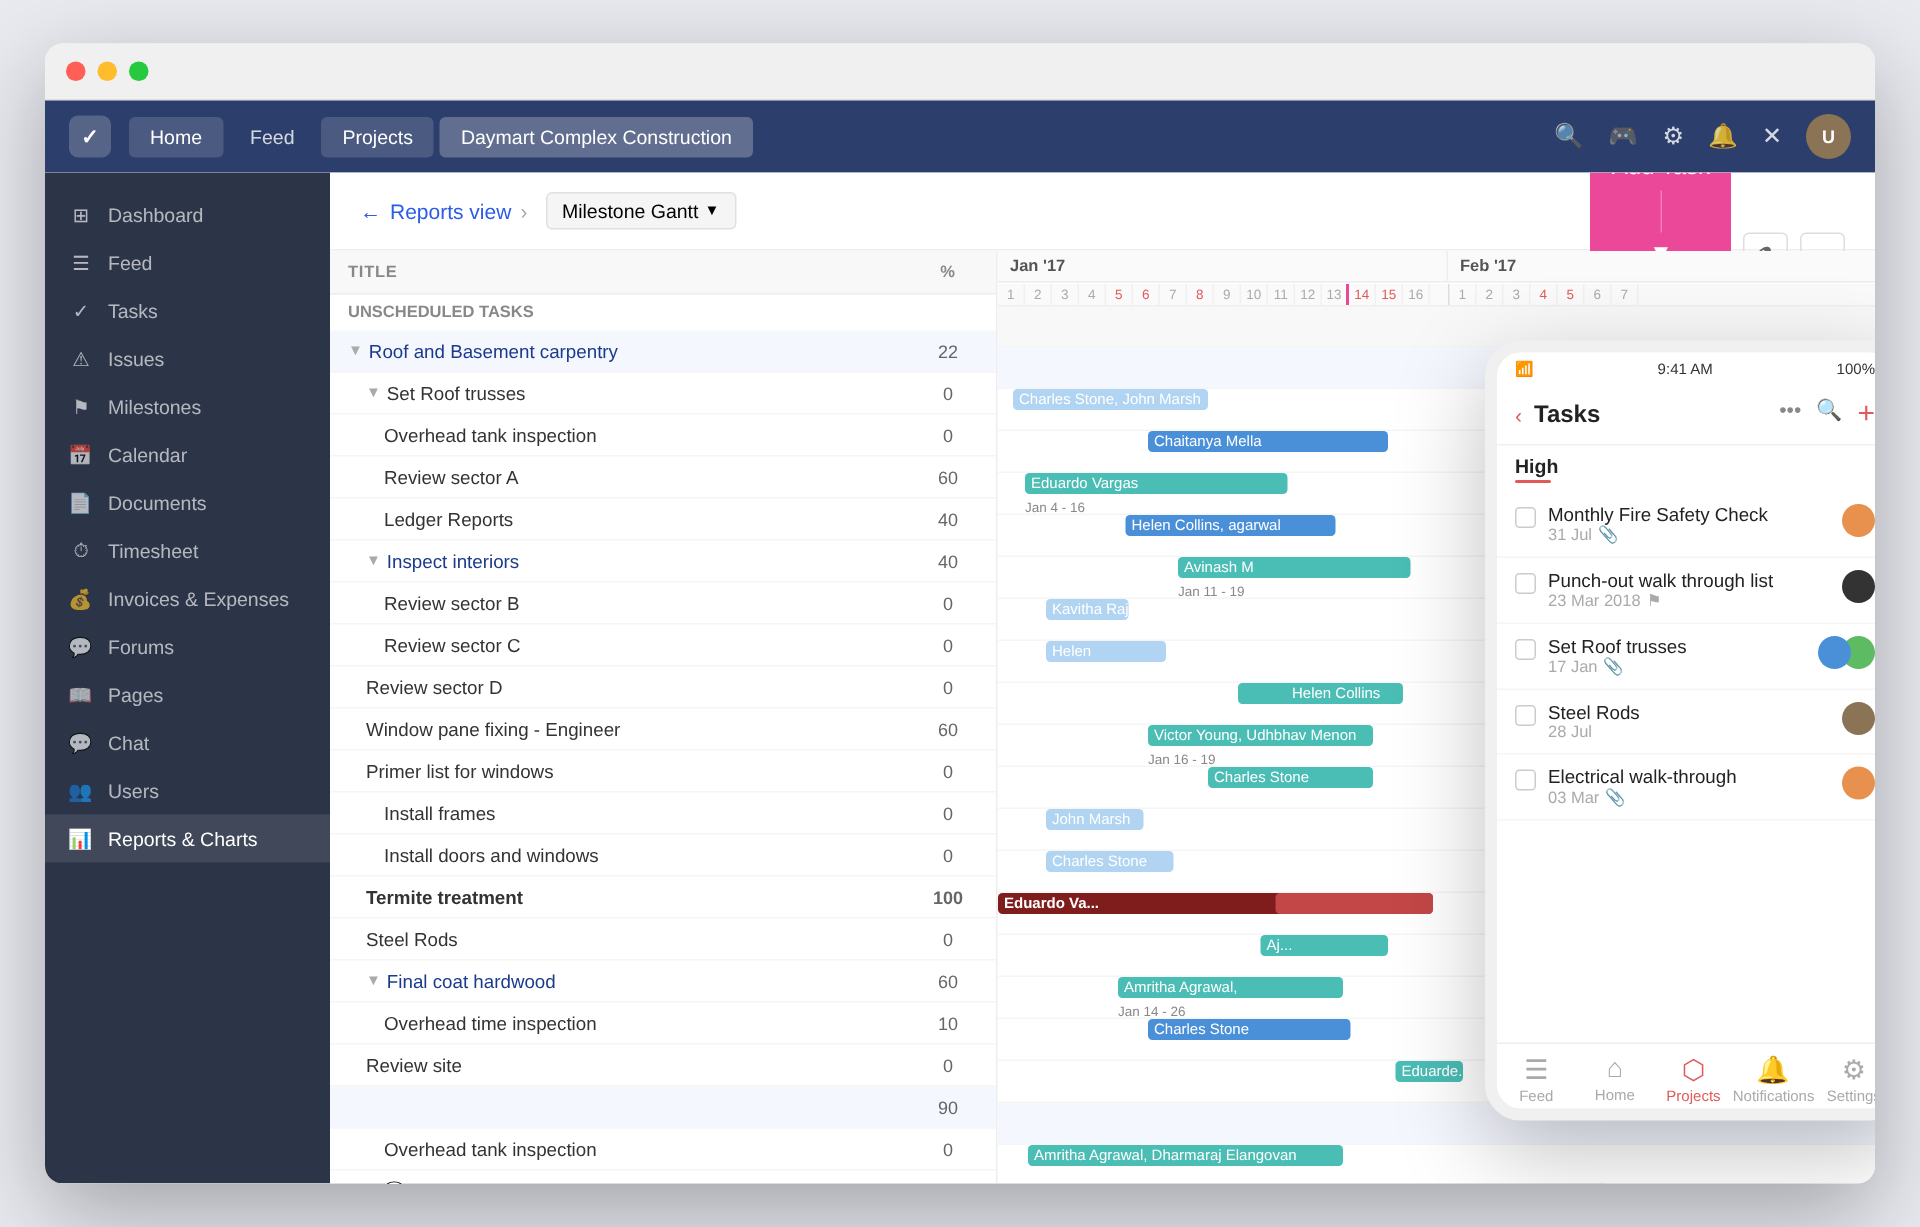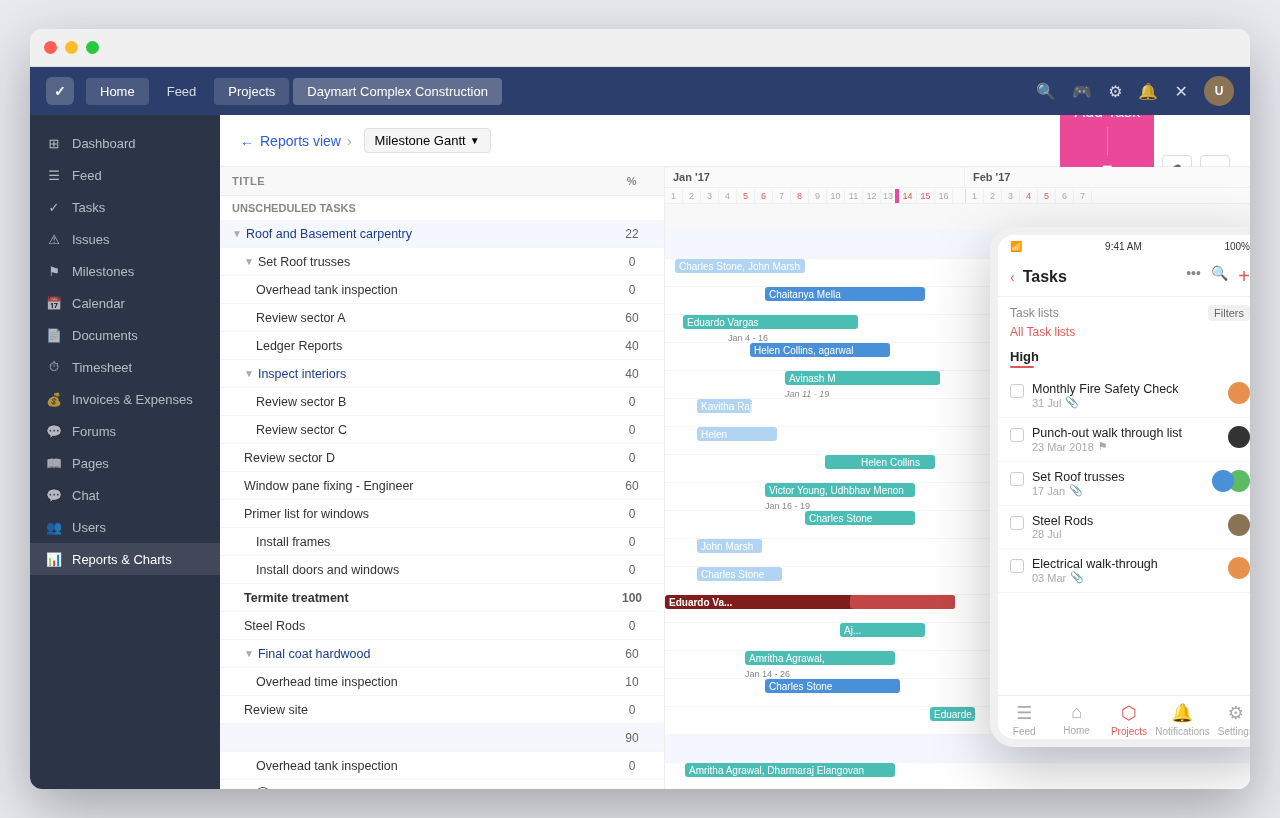--- a/index.html
+++ b/index.html
@@ -689,21 +689,21 @@
               <span style="width:18px; text-align:center; padding:2px 0; border-right:1px solid #f0f0f0;">3</span>
               <span style="width:18px; text-align:center; padding:2px 0; border-right:1px solid #f0f0f0;">4</span>
               <span style="width:18px; text-align:center; padding:2px 0; border-right:1px solid #f0f0f0; color:#e05a5a;">5</span>
               <span style="width:18px; text-align:center; padding:2px 0; border-right:1px solid #f0f0f0; color:#e05a5a;">6</span>
               <span style="width:18px; text-align:center; padding:2px 0; border-right:1px solid #f0f0f0;">7</span>
               <span style="width:18px; text-align:center; padding:2px 0; border-right:1px solid #f0f0f0; color:#e05a5a;">8</span>
               <span style="width:18px; text-align:center; padding:2px 0; border-right:1px solid #f0f0f0;">9</span>
               <span style="width:18px; text-align:center; padding:2px 0; border-right:1px solid #f0f0f0;">10</span>
               <span style="width:18px; text-align:center; padding:2px 0; border-right:1px solid #f0f0f0;">11</span>
               <span style="width:18px; text-align:center; padding:2px 0; border-right:1px solid #f0f0f0;">12</span>
-              <span style="width:18px; text-align:center; padding:2px 0; border-right:4px solid #ec4899;">13</span>
+              <span style="width:18px; text-align:center; padding:2px 0; border-right:2px solid #ec4899;">13</span>
               <span style="width:18px; text-align:center; padding:2px 0; border-right:1px solid #f0f0f0; color:#e05a5a;">14</span>
               <span style="width:18px; text-align:center; padding:2px 0; border-right:1px solid #f0f0f0; color:#e05a5a;">15</span>
               <span style="width:18px; text-align:center; padding:2px 0; border-right:1px solid #f0f0f0;">16</span>
             </div>
             <div style="display:flex; width:300px; border-left:1px solid #ddd;">
               <span style="width:18px; text-align:center; padding:2px 0; border-right:1px solid #f0f0f0;">1</span>
               <span style="width:18px; text-align:center; padding:2px 0; border-right:1px solid #f0f0f0;">2</span>
               <span style="width:18px; text-align:center; padding:2px 0; border-right:1px solid #f0f0f0;">3</span>
               <span style="width:18px; text-align:center; padding:2px 0; border-right:1px solid #f0f0f0; color:#e05a5a;">4</span>
               <span style="width:18px; text-align:center; padding:2px 0; border-right:1px solid #f0f0f0; color:#e05a5a;">5</span>
@@ -721,30 +721,30 @@
             <div style="height:28px; border-bottom:1px solid #f5f5f5; position:relative;">
               <div class="gantt-bar bar-light" style="left:10px; width:130px;">Charles Stone, John Marsh</div>
             </div>
 
             <div style="height:28px; border-bottom:1px solid #f5f5f5; position:relative;">
               <div class="gantt-bar bar-blue" style="left:100px; width:160px;">Chaitanya Mella</div>
             </div>
 
             <div style="height:28px; border-bottom:1px solid #f5f5f5; position:relative;">
               <div class="gantt-bar bar-teal" style="left:18px; width:175px;">Eduardo Vargas</div>
-              <span style="position:absolute; left:18px; top:18px; font-size:9px; color:#888;margin-left:45px;">Jan 4 - 16</span>
+              <span style="position:absolute; left:18px; top:18px; font-size:9px; color:#888;">Jan 4 - 16</span>
             </div>
 
             <div style="height:28px; border-bottom:1px solid #f5f5f5; position:relative;">
               <div class="gantt-bar bar-blue" style="left:85px; width:140px;">Helen Collins, agarwal</div>
             </div>
 
             <div style="height:28px; border-bottom:1px solid #f5f5f5; position:relative;">
               <div class="gantt-bar bar-teal" style="left:120px; width:155px;">Avinash M</div>
-              <span style="position:absolute; left:120px; top:18px; font-size:9px; color:#888;font-style:italic;">Jan 11 - 19</span>
+              <span style="position:absolute; left:120px; top:18px; font-size:9px; color:#888;">Jan 11 - 19</span>
             </div>
 
             <div style="height:28px; border-bottom:1px solid #f5f5f5; position:relative;">
               <div class="gantt-bar bar-light" style="left:32px; width:55px;">Kavitha Raj</div>
             </div>
 
             <div style="height:28px; border-bottom:1px solid #f5f5f5; position:relative;">
               <div class="gantt-bar bar-light" style="left:32px; width:80px;">Helen</div>
             </div>
 
@@ -806,29 +806,20 @@
             <span>9:41 AM</span>
             <span>100%</span>
           </div>
           <div class="mobile-header">
             <span class="mobile-back">‹</span>
             <span class="mobile-title">Tasks</span>
             <div class="mobile-header-icons">
               <span>•••</span>
               <span>🔍</span>
               <span style="color:#e05a5a; font-size:20px;">+</span>
-            </div>
-          </div>
-          <div class="mobile-task-lists">
-            <div style="display:flex; justify-content:space-between; align-items:center;">
-              <span>Task lists</span>
-              <span class="mobile-filters">Filters</span>
-            </div>
-            <div style="margin-top:4px;">
-              <span class="all-task-lists">All Task lists</span>
             </div>
           </div>
           <div class="mobile-section-header">
             <div>
               <div class="mobile-section-title">High</div>
               <div class="mobile-section-line"></div>
             </div>
           </div>
 
           <div class="mobile-task-item">

